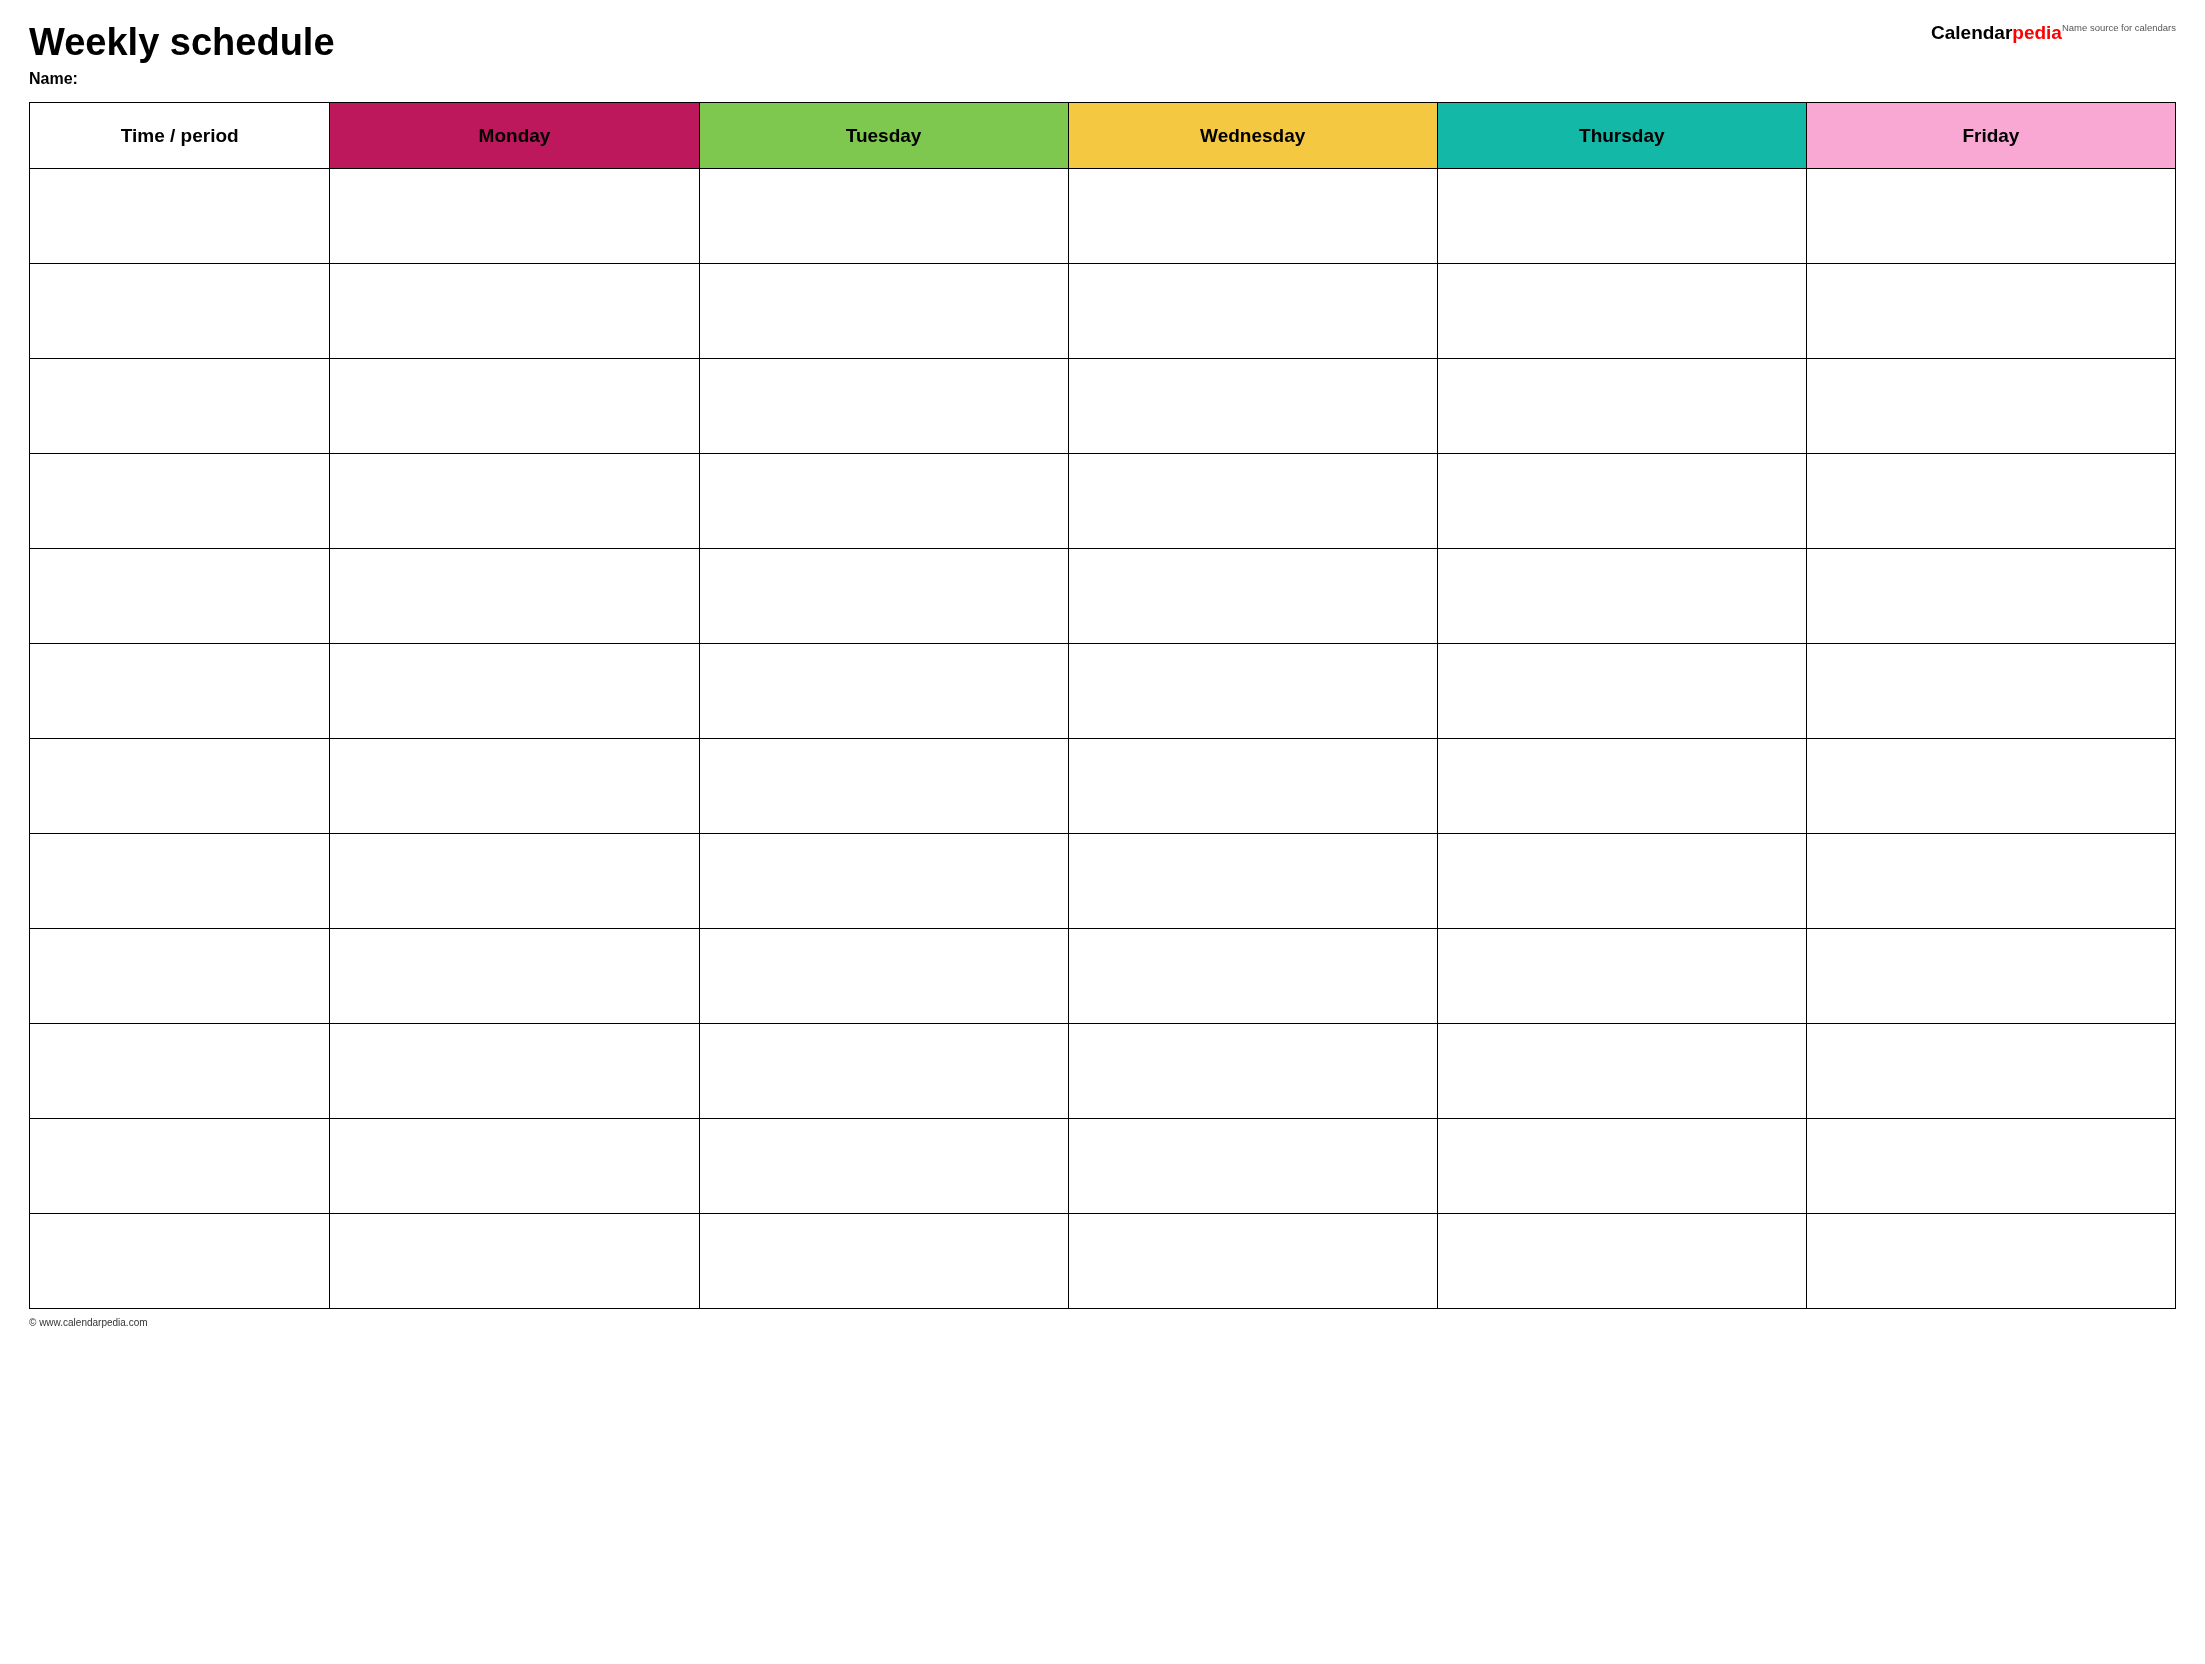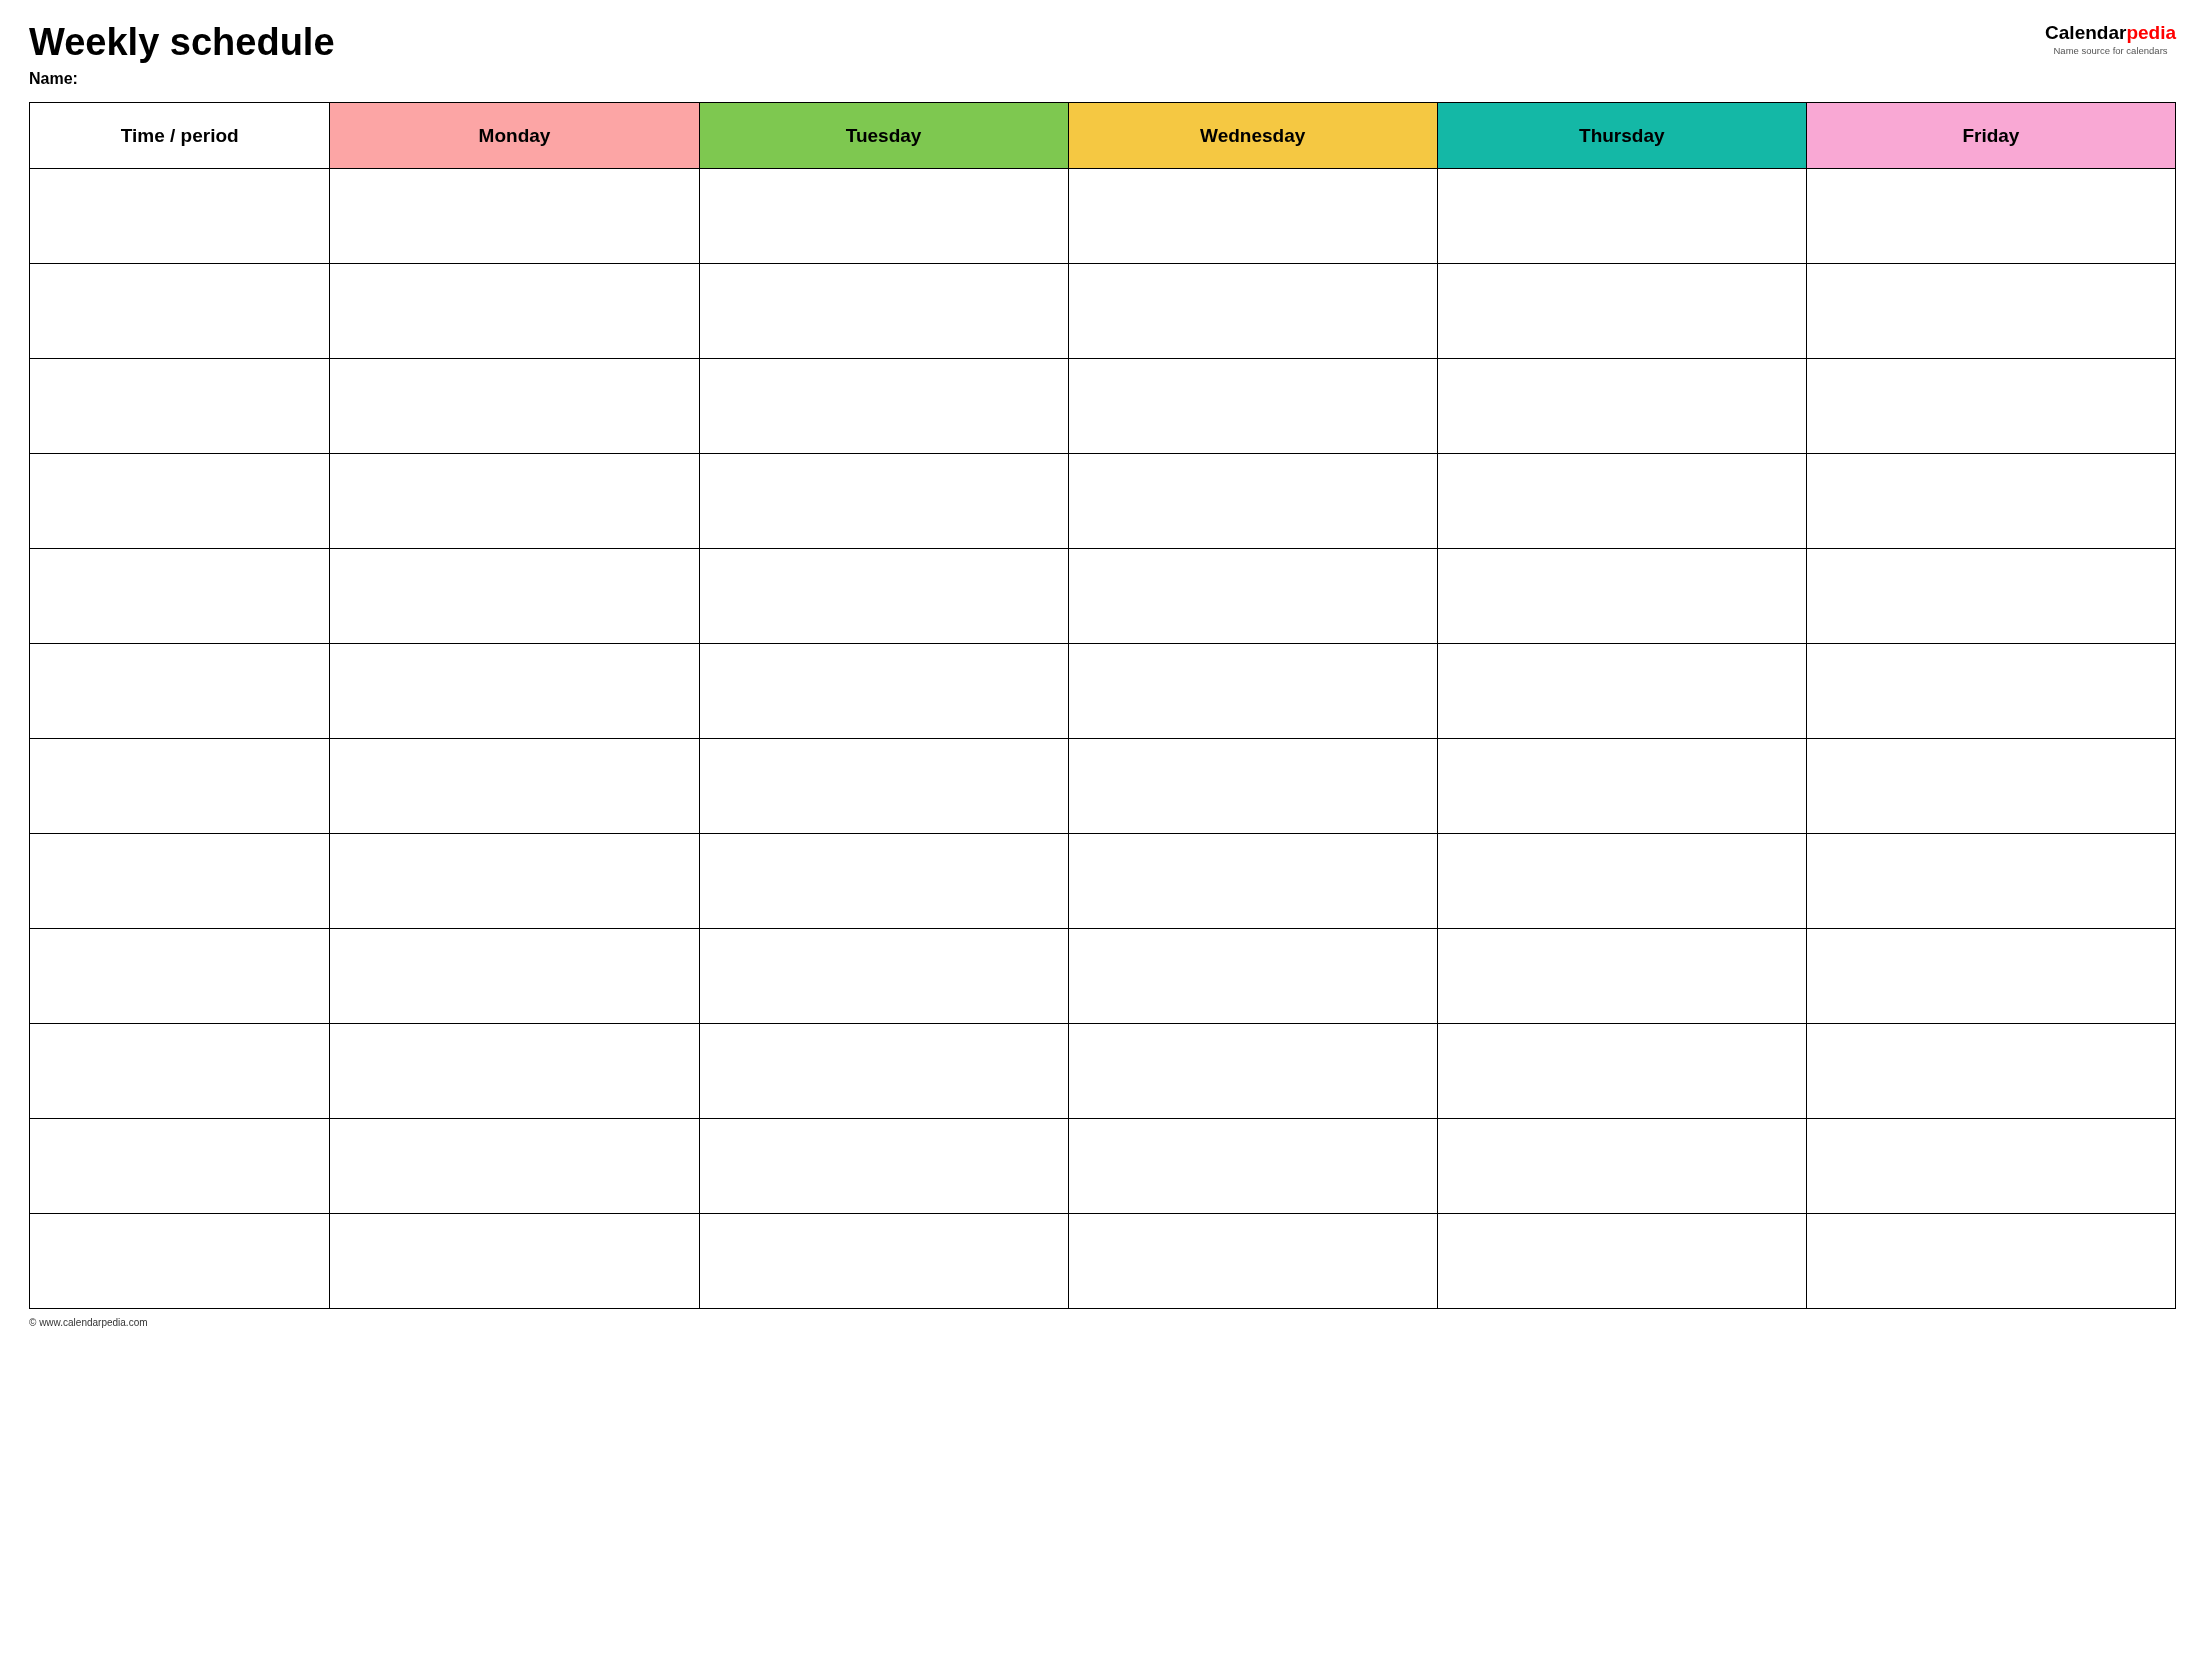--- a/index.html
+++ b/index.html
@@ -39,22 +39,22 @@
     .name-label {
       font-size: 16px;
       font-weight: bold;
       color: #000000;
       margin-top: 5.9px;
     }
 
     .logo-section {
       text-align: right;
       display: flex;
-      flex-direction: column;
-      align-items: center;
+      flex-direction: row;
+      align-items: flex-start;
     }
 
     .logo-text {
       font-size: 19px;
       font-weight: bold;
       color: #000000;
       line-height: 1.2;
     }
 
     .logo-text span.calendar {
@@ -93,21 +93,21 @@
       font-weight: bold;
       color: #000000;
     }
 
     .col-time {
       width: 14%;
       background-color: #ffffff;
     }
 
     .col-monday {
-      background-color: #fca5a5;
+      background-color: #be185d;
       width: 17.2%;
     }
 
     .col-tuesday {
       background-color: #7ec850;
       width: 17.2%;
     }
 
     .col-wednesday {
       background-color: #f5c842;

